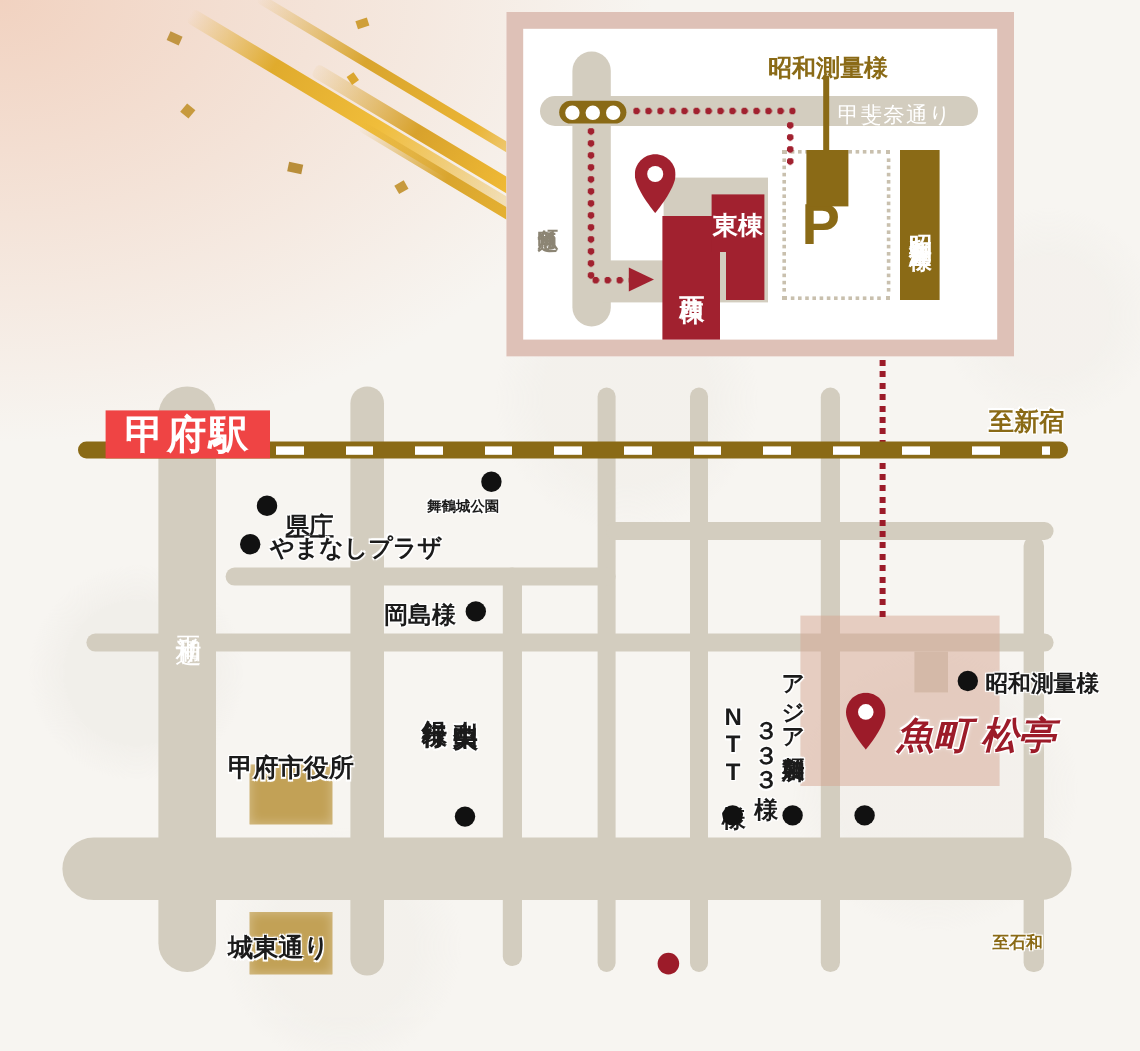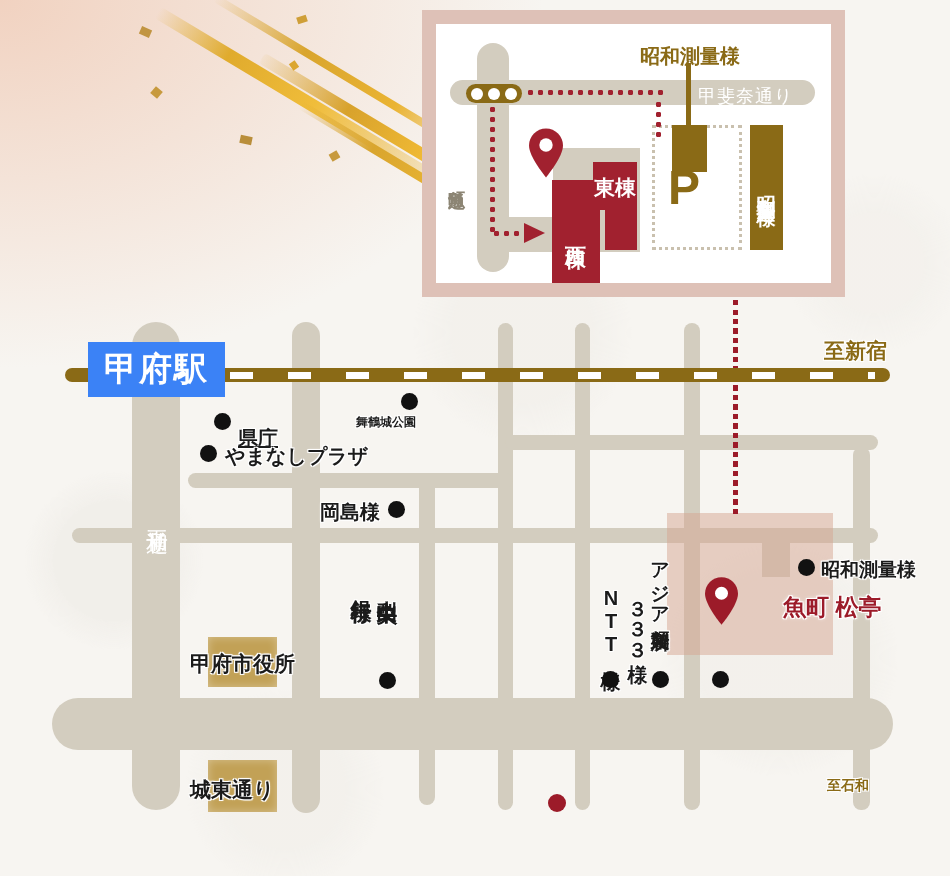--- a/index.html
+++ b/index.html
@@ -84,41 +84,41 @@
 
   <div class="abs" style="left:667px;top:513px;width:166px;height:142px;background:rgba(213,165,145,0.5);"></div>
 
   <div class="abs" style="left:208px;top:637px;width:69px;height:50px;background:#c2a156;box-shadow:inset 0 0 10px rgba(255,255,255,.35);"></div>
   <div class="abs" style="left:208px;top:760px;width:69px;height:52px;background:#c2a156;box-shadow:inset 0 0 10px rgba(255,255,255,.35);"></div>
 
   <div id="route-dotted-main"></div>
 
   <div class="abs" style="left:65px;top:368px;width:825px;height:14px;border-radius:7px;background:#8a6a16;"></div>
   <div class="abs" style="left:230px;top:371.5px;width:645px;height:7px;background:repeating-linear-gradient(90deg,#fff 0 23px,rgba(255,255,255,0) 23px 58px);"></div>
-  <div class="abs" style="left:88px;top:342px;width:137px;height:55px;background:#3b82f6;display:flex;align-items:center;justify-content:center;">
+  <div class="abs" style="left:88px;top:342px;width:137px;height:40px;background:#ef4444;display:flex;align-items:center;justify-content:center;">
     <span style="color:#fff;font-weight:700;font-size:33px;letter-spacing:2px;">甲府駅</span>
   </div>
   <div class="gold-lbl" style="left:824px;top:337px;font-size:21px;">至新宿</div>
   <div class="gold-lbl" style="left:827px;top:777px;font-size:14px;">至石和</div>
 
   <div class="white-street vtext" style="left:146px;top:513px;font-size:22px;letter-spacing:1px;">平和通り</div>
 
   <div class="dot" style="left:214px;top:413px;"></div>
   <div class="lbl" style="left:238px;top:425px;font-size:20px;text-decoration:underline;">県庁</div>
 
   <div class="dot" style="left:401px;top:393px;"></div>
   <div class="lbl" style="left:356px;top:414px;font-size:12px;">舞鶴城公園</div>
 
   <div class="dot" style="left:200px;top:445px;"></div>
   <div class="lbl" style="left:225px;top:443px;font-size:20px;">やまなしプラザ</div>
 
   <div class="lbl" style="left:320px;top:499px;font-size:20px;">岡島様</div>
   <div class="dot" style="left:388px;top:501px;"></div>
 
-  <div class="lbl" style="left:190px;top:650px;font-size:21px;">甲府市役所</div>
+  <div class="lbl" style="left:190px;top:626px;font-size:21px;">甲府市役所</div>
   <div class="lbl" style="left:190px;top:776px;font-size:21px;">城東通り</div>
 
   <div class="lbl vtext" style="left:377px;top:584px;font-size:21px;letter-spacing:1px;">山梨中央</div>
   <div class="lbl vtext" style="left:351px;top:584px;font-size:21px;letter-spacing:1px;">銀行様</div>
   <div class="dot" style="left:379px;top:672px;"></div>
 
   <div class="lbl vtext" style="left:601px;top:587px;font-size:20px;letter-spacing:1px;">NTT様</div>
   <div class="dot" style="left:602px;top:671px;"></div>
 
   <div class="lbl vtext" style="left:651px;top:549px;font-size:19px;letter-spacing:0.5px;">アジア製麺所</div>
@@ -127,21 +127,21 @@
 
   <div class="dot" style="left:712px;top:671px;"></div>
 
   <div class="dot" style="left:798px;top:559px;"></div>
   <div class="lbl" style="left:821px;top:557px;font-size:19px;">昭和測量様</div>
 
   <svg class="abs" style="left:705px;top:577px;" width="33" height="48" viewBox="0 0 32 46">
     <path d="M16 0C7.2 0 0 7.2 0 16c0 11 16 30 16 30s16-19 16-30C32 7.2 24.8 0 16 0z" fill="#9c1b29"></path>
     <circle cx="16" cy="15.5" r="6.3" fill="#fff"></circle>
   </svg>
-  <div class="red-lbl" style="left:783px;top:592px;font-size:23px;">魚町 松亭</div>
+  <div class="red-lbl" style="left:747px;top:592px;font-size:31px;font-style:italic;">魚町 松亭</div>
 
   <div class="dotred" style="left:548px;top:794px;"></div>
 
   <div class="abs" style="left:422px;top:10px;width:395px;height:259px;background:#fff;border:14px solid #dec1b7;"></div>
 
   <div class="road" style="left:477px;top:43px;width:32px;height:229px;border-radius:16px;"></div>
   <div class="road" style="left:450px;top:80px;width:365px;height:25px;border-radius:13px;"></div>
   <div class="white-street" style="left:698px;top:84px;font-size:18px;letter-spacing:1px;">甲斐奈通り</div>
   <div class="abs vtext" style="left:448px;top:177px;font-size:17px;font-weight:700;color:#8c8574;letter-spacing:1px;">魚町通り</div>
 

